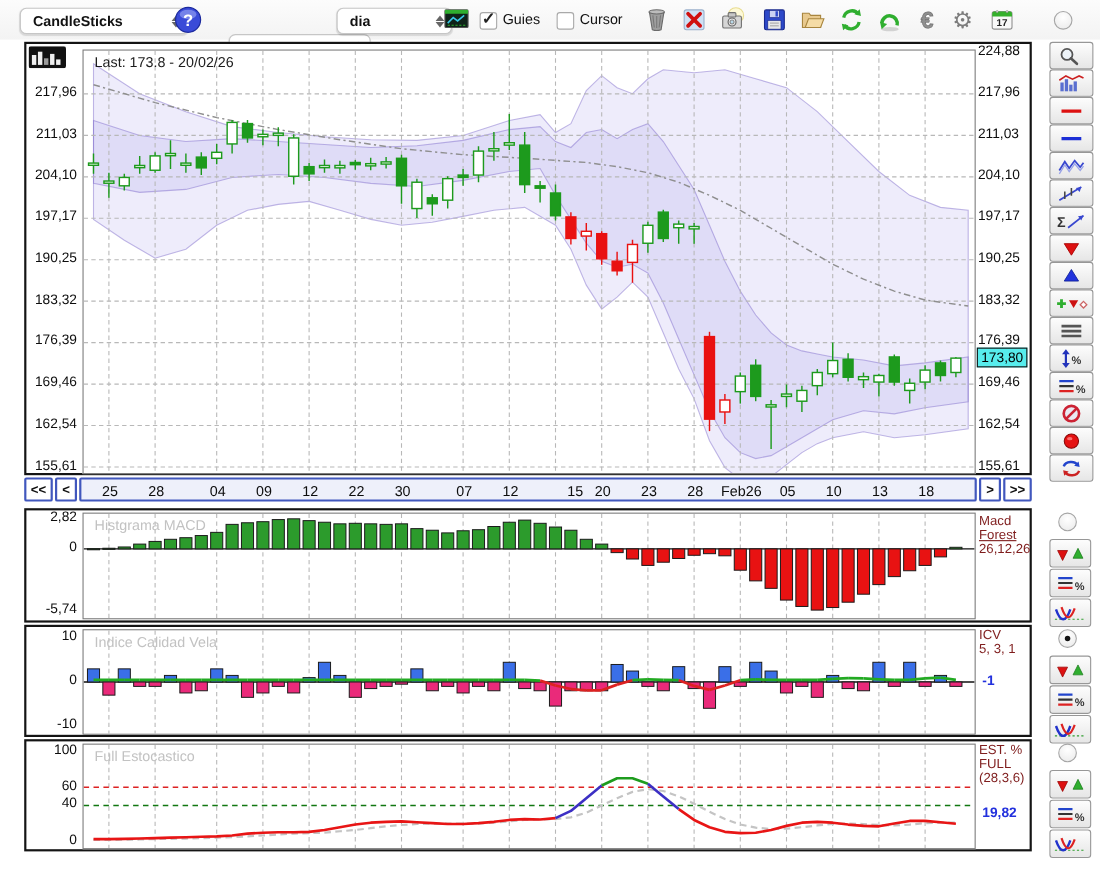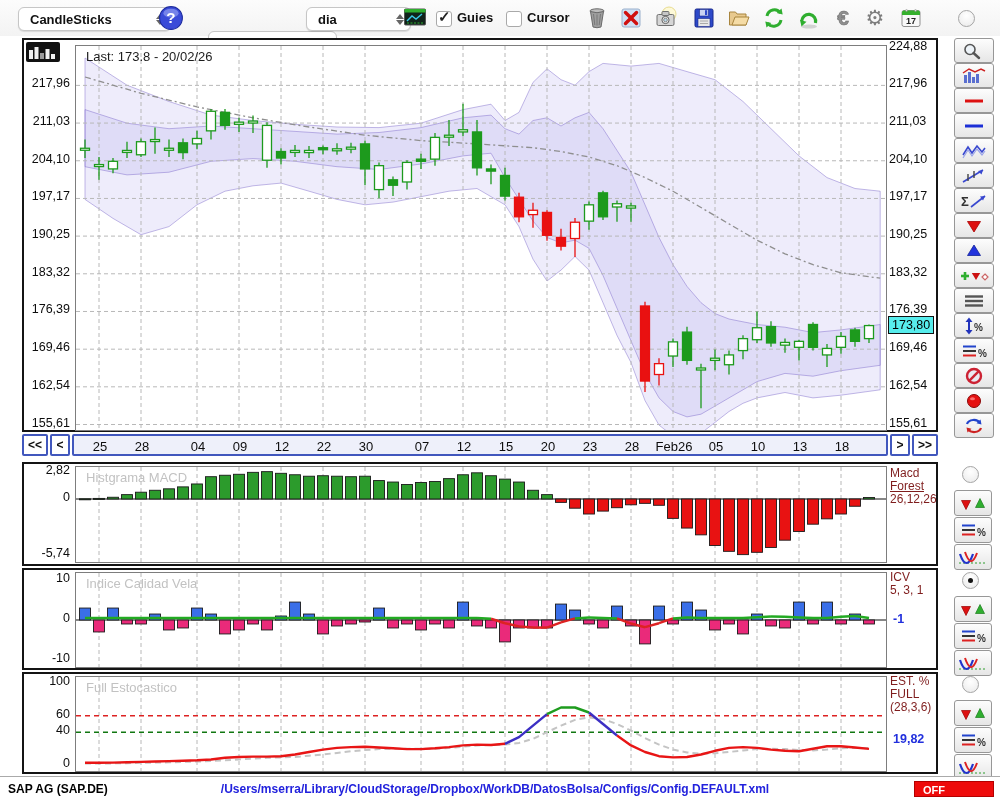--- a/index.html
+++ b/index.html
@@ -7,21 +7,21 @@
   .abs{position:absolute;}
   .sel{position:absolute;top:7px;height:22px;background:#fff;border:1px solid #c6c6c6;border-radius:6px;
        box-shadow:0 1px 1px rgba(0,0,0,.12);display:flex;align-items:center;justify-content:space-between;
        padding:0 6px 0 11px;font-size:13px;font-weight:600;color:#111;}
   .car{display:flex;flex-direction:column;gap:1px;margin-left:8px;}
   .car i{width:0;height:0;border-left:4px solid transparent;border-right:4px solid transparent;}
   .car .u{border-bottom:5px solid #666;} .car .d{border-top:5px solid #666;}
   .cb{position:absolute;width:14px;height:14px;background:#fff;border:1px solid #a9a9a9;border-radius:3px;}
   .cb .mark{position:absolute;left:1px;top:-4px;font-size:15px;font-weight:700;color:#222;display:none;}
   .cb.checked .mark{display:block;}
-  .cblab{position:absolute;font-size:13px;font-weight:700;color:#111;}
+  .cblab{position:absolute;font-size:13px;font-weight:400;color:#111;}
   .radio{position:absolute;width:15px;height:15px;border-radius:50%;border:1px solid #a5a5a5;
          background:radial-gradient(circle at 50% 32%,#ffffff,#e9e9e9);}
   .radio.checked::after{content:"";position:absolute;left:4.5px;top:4.5px;width:5px;height:5px;border-radius:50%;background:#141414;}
   .tbtn{position:absolute;width:26px;height:26px;top:5px;display:flex;align-items:center;justify-content:center;cursor:pointer;}
   .frame{position:absolute;border:2px solid #141414;background:#fff;box-sizing:border-box;}
   .plot{position:absolute;border:1px solid #7d7d7d;box-sizing:content-box;background:#fff;}
   .ylab{position:absolute;width:48px;font-size:12.5px;color:#0d0d0d;white-space:nowrap;}
   .yl{text-align:right;} .yr{text-align:left;}
   .ptag{position:absolute;background:#57eded;border:1.5px solid #111;font-size:12.5px;padding:0 3px;
         color:#000;height:16px;line-height:16px;}
@@ -442,21 +442,21 @@
   <div class="datestrip" style="left:72px;top:434px;width:816px;" id="datestrip">
       <div class="datelab" style="left: 6px;">25</div>
       <div class="datelab" style="left: 48px;">28</div>
       <div class="datelab" style="left: 104px;">04</div>
       <div class="datelab" style="left: 146px;">09</div>
       <div class="datelab" style="left: 188px;">12</div>
       <div class="datelab" style="left: 230px;">22</div>
       <div class="datelab" style="left: 272px;">30</div>
       <div class="datelab" style="left: 328px;">07</div>
       <div class="datelab" style="left: 370px;">12</div>
-      <div class="datelab" style="left: 412px;">15</div>
+      <div class="datelab" style="left: 429px;">15</div>
       <div class="datelab" style="left: 454px;">20</div>
       <div class="datelab" style="left: 496px;">23</div>
       <div class="datelab" style="left: 538px;">28</div>
       <div class="datelab" style="left: 580px;">Feb26</div>
       <div class="datelab" style="left: 622px;">05</div>
       <div class="datelab" style="left: 664px;">10</div>
       <div class="datelab" style="left: 706px;">13</div>
       <div class="datelab" style="left: 748px;">18</div>
     </div>
   <div class="navbtn" style="left:890px;top:434px;width:20px;">&gt;</div>
@@ -786,25 +786,20 @@
       </div>
       <div class="pbtn" style="top: 754px;">
         <svg width="34" height="20" viewBox="0 0 34 20">
           <line x1="3" y1="16" x2="31" y2="16" stroke="#2f9e2f" stroke-width="1" stroke-dasharray="2 2"></line>
           <path d="M4 7 C8 19 13 19 17 7" fill="none" stroke="#2233cc" stroke-width="2.2"></path>
           <path d="M9 5 C13 17 17 17 21 6" fill="none" stroke="#dd2222" stroke-width="2"></path>
         </svg>
       </div>
     </div>
 
-  <div id="statusbar">
-    <span id="sym">SAP AG (SAP.DE)</span>
-    <span id="cfgpath">/Users/mserra/Library/CloudStorage/Dropbox/WorkDB/DatosBolsa/Configs/Config.DEFAULT.xml</span>
-    <div id="offbtn">OFF</div>
-  </div>
 <div class="ylab yl" style="left: 22px; top: 76.379px;">217,96</div>
     <div class="ylab yl" style="left: 22px; top: 114.072px;">211,03</div>
     <div class="ylab yl" style="left: 22px; top: 151.765px;">204,10</div>
     <div class="ylab yl" style="left: 22px; top: 189.458px;">197,17</div>
     <div class="ylab yl" style="left: 22px; top: 227.096px;">190,25</div>
     <div class="ylab yl" style="left: 22px; top: 264.789px;">183,32</div>
     <div class="ylab yl" style="left: 22px; top: 302.482px;">176,39</div>
     <div class="ylab yl" style="left: 22px; top: 340.175px;">169,46</div>
     <div class="ylab yl" style="left: 22px; top: 377.814px;">162,54</div>
     <div class="ylab yl" style="left: 22px; top: 415.507px;">155,61</div>

